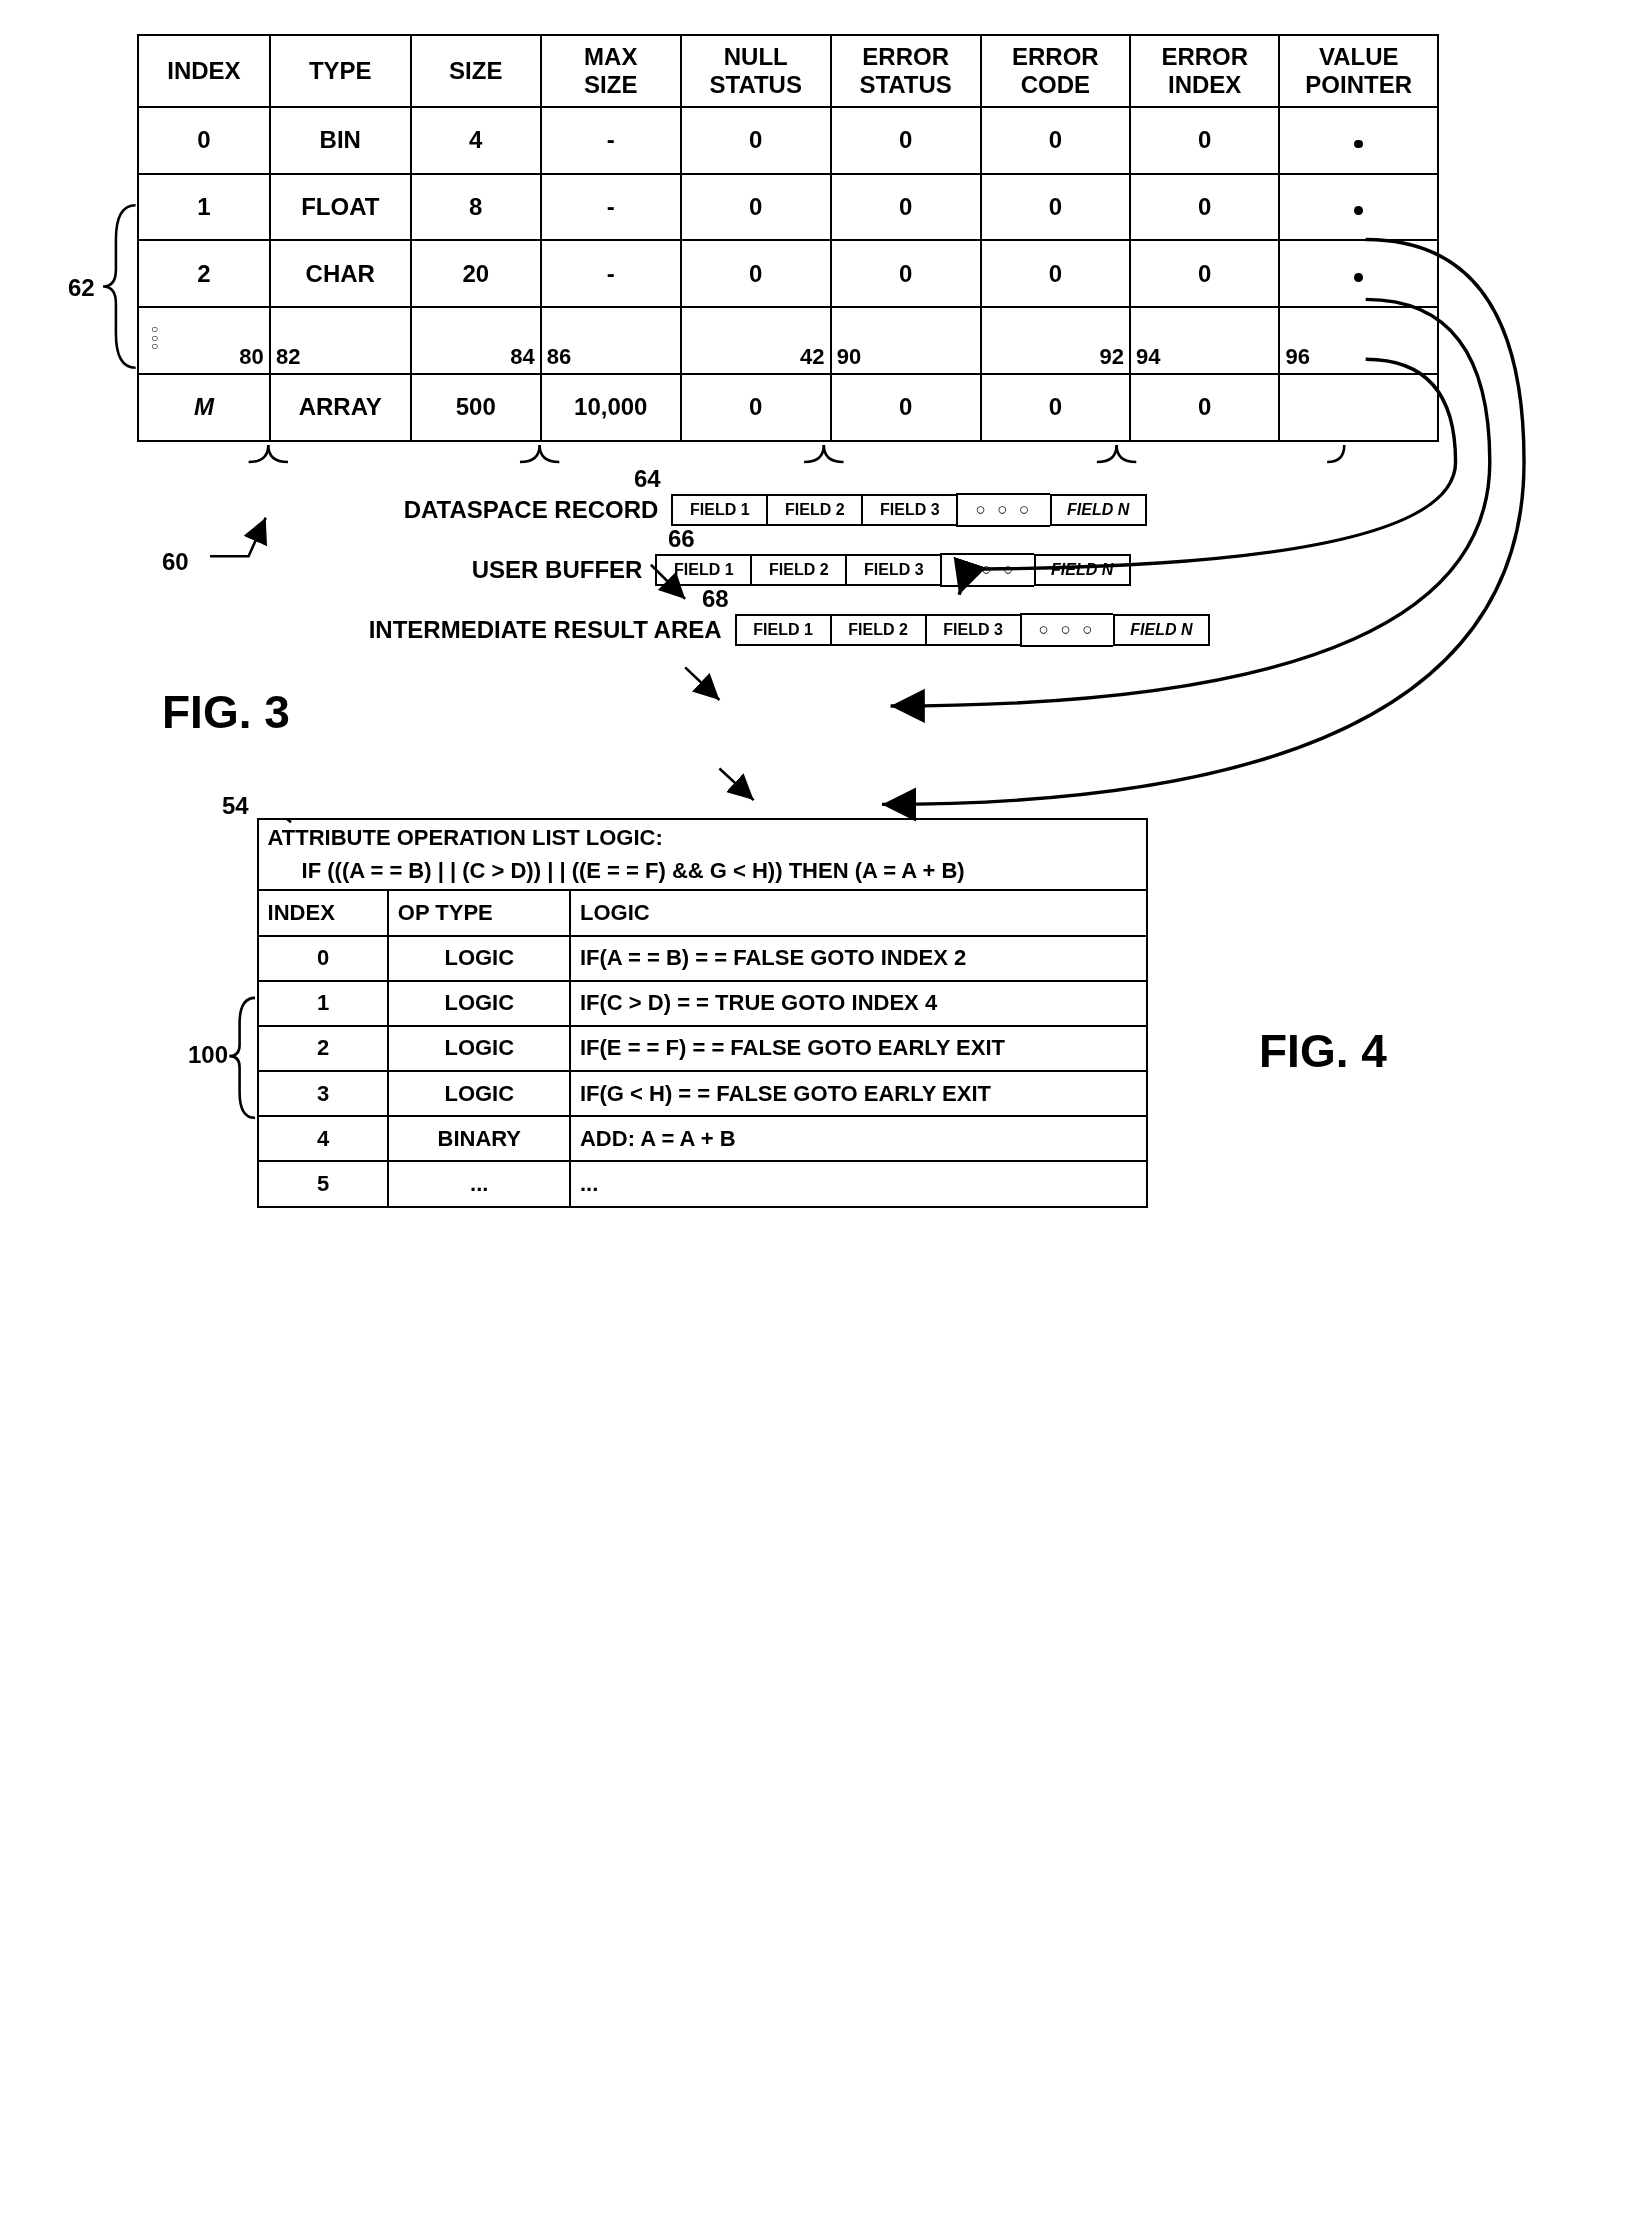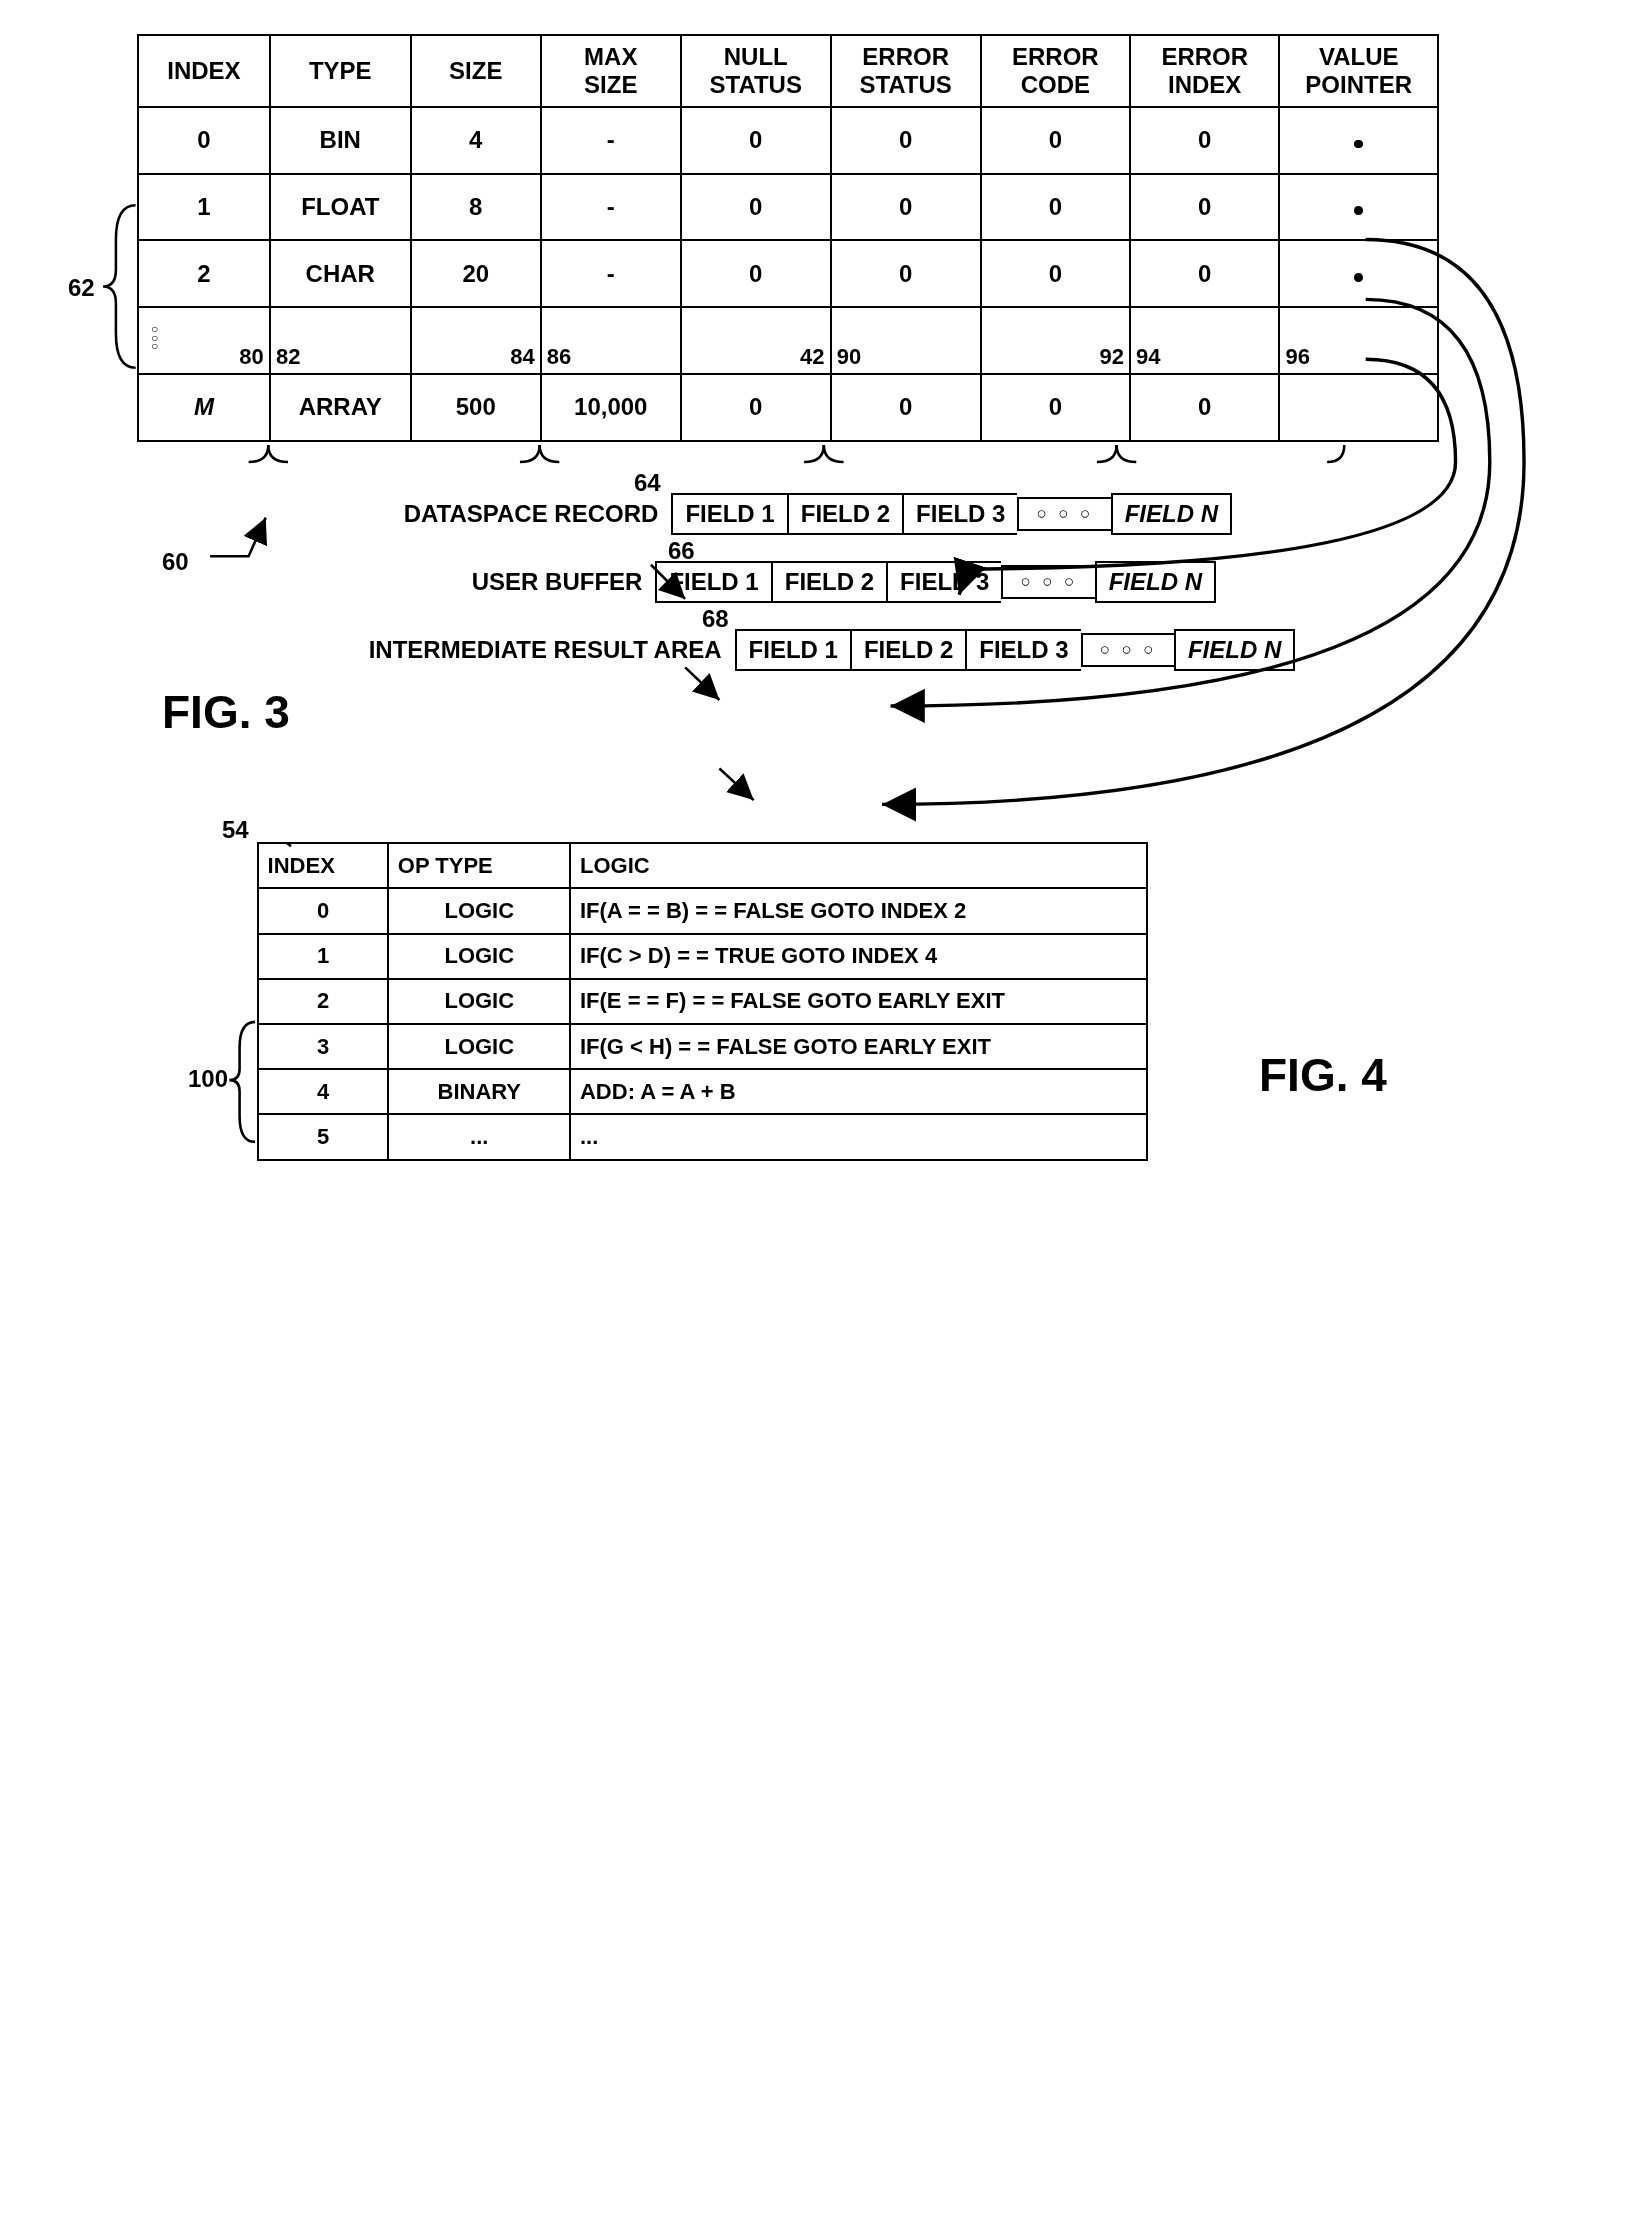--- a/index.html
+++ b/index.html
@@ -77,21 +77,21 @@
   }
   .record-label {
     font-size: 24px;
     font-weight: bold;
     margin-right: 13px;
   }
   .field-box {
     border: 2.6px solid #000;
     border-right: none;
     padding: 5.1px 12px;
-    font-size: 24px;
+    font-size: 16px;
     font-weight: bold;
     text-align: center;
     min-width: 69px;
   }
   .field-box:last-child { border-right: 2.6px solid #000; }
   .field-ellipsis {
     border: 2.6px solid #000;
     border-right: none;
     padding: 5.1px 17px;
     font-size: 17px;
@@ -296,20 +296,26 @@
     <path d="M 1555 310 Q 1700 310 1700 500 Q 1700 785 1000 785" fill="none" stroke="#000" stroke-width="4" marker-end="url(#arrow)"></path>
 
     <path d="M 1555 380 Q 1660 380 1660 500 Q 1660 620 1110 625 Q 1090 625 1080 655" fill="none" stroke="#000" stroke-width="4" marker-end="url(#arrow)"></path>
   </svg>
 </div>
 
 <div class="fig4">
   <div class="label" style="top:-26px;left:188px">54</div>
   <table class="aol-table">
     <tbody>
+          <tr>
+            <th colspan="3" class="aol-header">
+      <div>ATTRIBUTE OPERATION LIST LOGIC:</div>
+      <div style="padding-left:34px;padding-top:6.9px">IF (((A = = B) | | (C &gt; D)) | | ((E = = F) &amp;&amp; G &lt; H)) THEN (A = A + B)</div>
+    </th>
+          </tr>
     <tr>
       <th class="left" style="width:111px">INDEX</th>
       <th class="left" style="width:163px">OP TYPE</th>
       <th class="left">LOGIC</th>
     </tr>
     <tr>
       <td class="center">0</td>
       <td class="center">LOGIC</td>
       <td class="left">IF(A = = B) = = FALSE GOTO INDEX 2</td>
     </tr>

